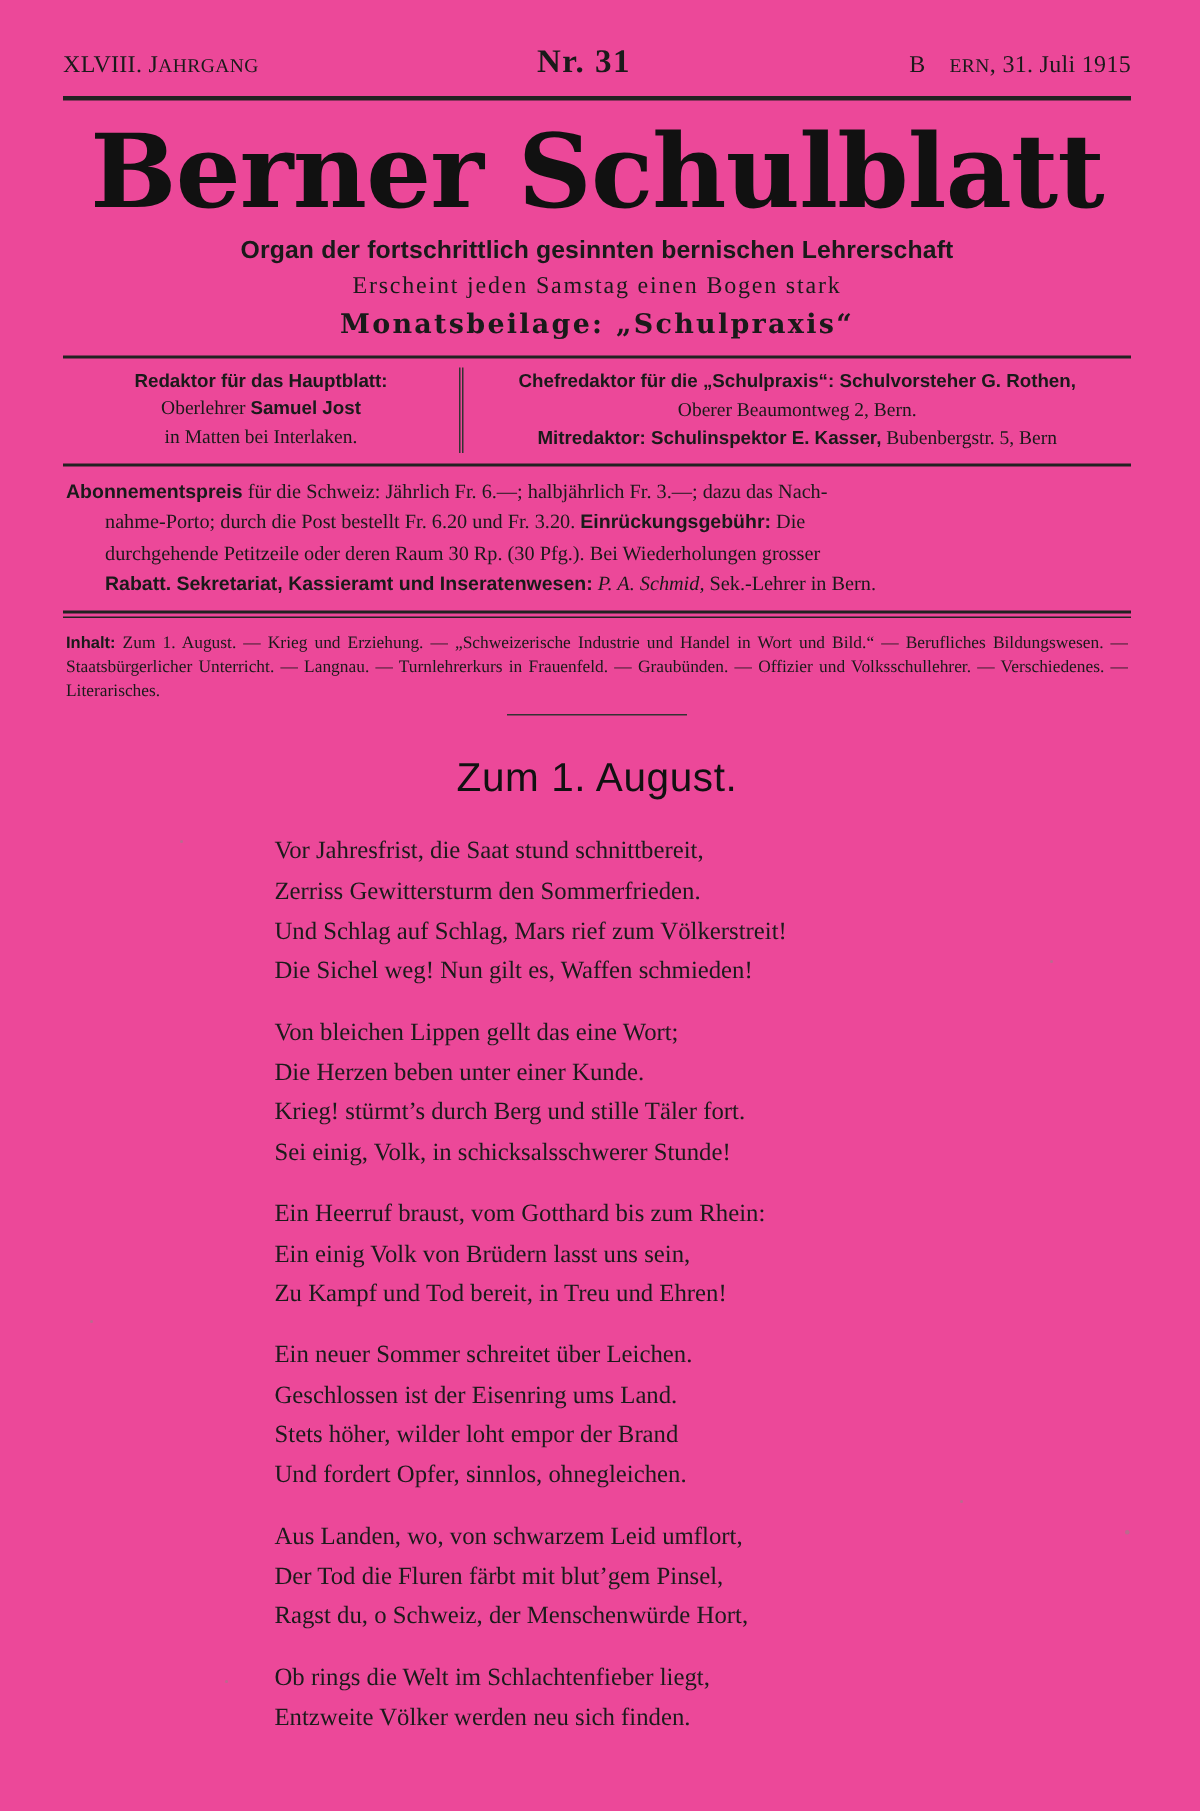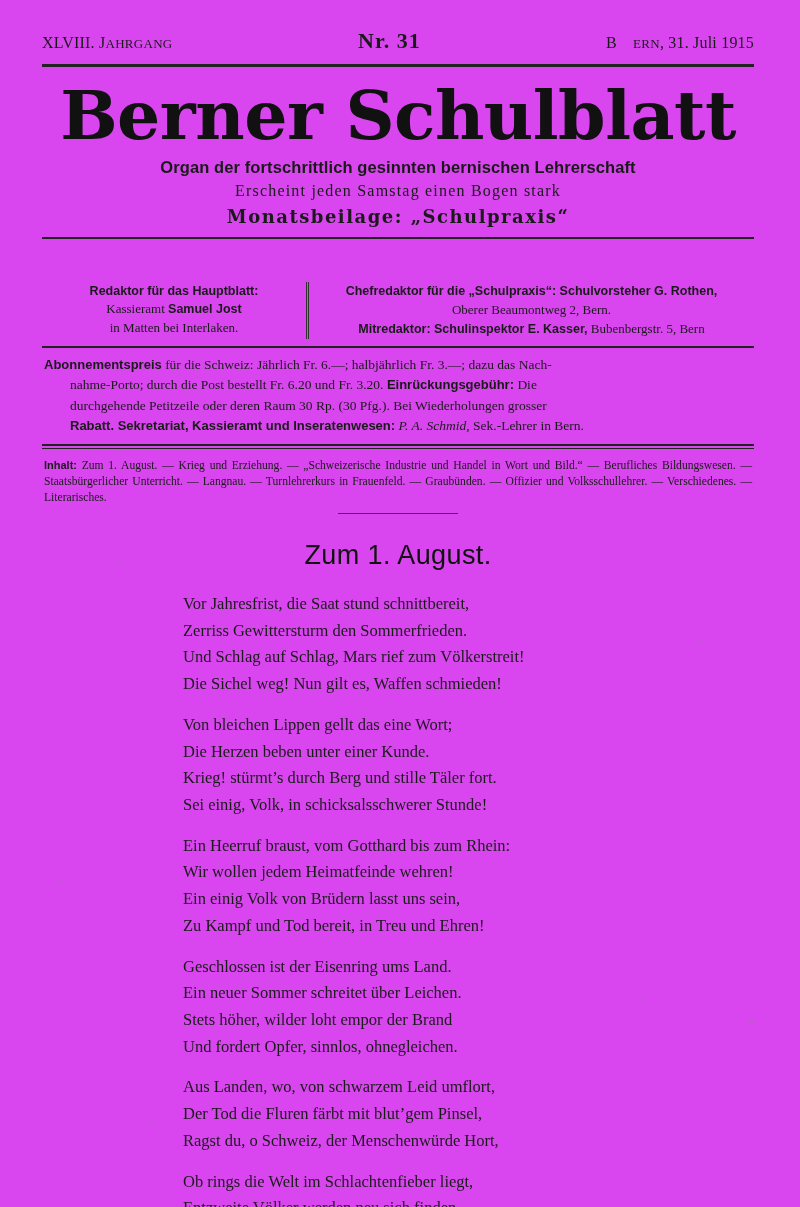--- a/index.html
+++ b/index.html
@@ -12,21 +12,21 @@
     height: 1207px;
     font-family: "Liberation Serif", serif;
     color: #1a1a1a;
     position: relative;
     overflow: hidden;
   }
   .page {
     width: 800px;
     height: 1207px;
     position: relative;
-    background: #d946ef;
+    background: #ec4899;
     padding: 0;
     box-sizing: border-box;
   }
   .inner {
     position: absolute;
     left: 42px;
     top: 28px;
     width: 712px;
   }
 
@@ -98,21 +98,20 @@
     border-bottom: 2px solid #222;
     padding: 6px 0 7px 0;
     margin-top: 2px;
   }
   .ed-col {
     text-align: center;
     font-family: "Liberation Serif", serif;
     font-size: 13px;
     line-height: 1.45;
     padding: 0 8px;
-    margin-top: 37px;
   }
   .ed-left { width: 248px; }
   .ed-right { flex: 1; border-left: 3px double #333; }
   .ed-col b { font-family: "Liberation Sans", sans-serif; font-size: 12.5px; }
   .ed-head { font-family: "Liberation Sans", sans-serif; font-weight: bold; font-size: 12.5px; }
 
   
   .subs {
     font-family: "Liberation Serif", serif;
     font-size: 13.5px;
@@ -195,21 +194,21 @@
     <div class="rule-thick"></div>
 
     <div class="title">Berner Schulblatt</div>
     <div class="subtitle1">Organ der fortschrittlich gesinnten bernischen Lehrerschaft</div>
     <div class="subtitle2">Erscheint jeden Samstag einen Bogen stark</div>
     <div class="subtitle3">Monatsbeilage: „Schulpraxis“</div>
 
     <div class="editors">
       <div class="ed-col ed-left">
         <div class="ed-head">Redaktor für das Hauptblatt:</div>
-        <div><span>Kassieramt </span><b>Samuel Jost</b></div>
+        <div><span>Oberlehrer </span><b>Samuel Jost</b></div>
         <div>in Matten bei Interlaken.</div>
       </div>
       <div class="ed-col ed-right">
         <div><span class="ed-head">Chefredaktor für die „Schulpraxis“: Schulvorsteher </span><b>G. Rothen,</b></div>
         <div>Oberer Beaumontweg 2, Bern.</div>
         <div><span class="ed-head">Mitredaktor: Schulinspektor </span><b>E. Kasser,</b><span> Bubenbergstr. 5, Bern</span></div>
       </div>
     </div>
 
     <div class="subs">
@@ -235,27 +234,26 @@
         <div>Die Sichel weg! Nun gilt es, Waffen schmieden!</div>
       </div>
       <div class="stanza">
         <div>Von bleichen Lippen gellt das eine Wort;</div>
         <div>Die Herzen beben unter einer Kunde.</div>
         <div>Krieg! stürmt’s durch Berg und stille Täler fort.</div>
         <div>Sei einig, Volk, in schicksalsschwerer Stunde!</div>
       </div>
       <div class="stanza">
         <div>Ein Heerruf braust, vom Gotthard bis zum Rhein:</div>
-        <div>Wir wollen jedem Heimatfeinde wehren!</div>
         <div>Ein einig Volk von Brüdern lasst uns sein,</div>
         <div>Zu Kampf und Tod bereit, in Treu und Ehren!</div>
       </div>
       <div class="stanza">
+        <div>Ein neuer Sommer schreitet über Leichen.</div>
         <div>Geschlossen ist der Eisenring ums Land.</div>
-        <div>Ein neuer Sommer schreitet über Leichen.</div>
         <div>Stets höher, wilder loht empor der Brand</div>
         <div>Und fordert Opfer, sinnlos, ohnegleichen.</div>
       </div>
       <div class="stanza">
         <div>Aus Landen, wo, von schwarzem Leid umflort,</div>
         <div>Der Tod die Fluren färbt mit blut’gem Pinsel,</div>
         <div>Ragst du, o Schweiz, der Menschenwürde Hort,</div>
       </div>
       <div class="stanza">
         <div>Ob rings die Welt im Schlachtenfieber liegt,</div>

